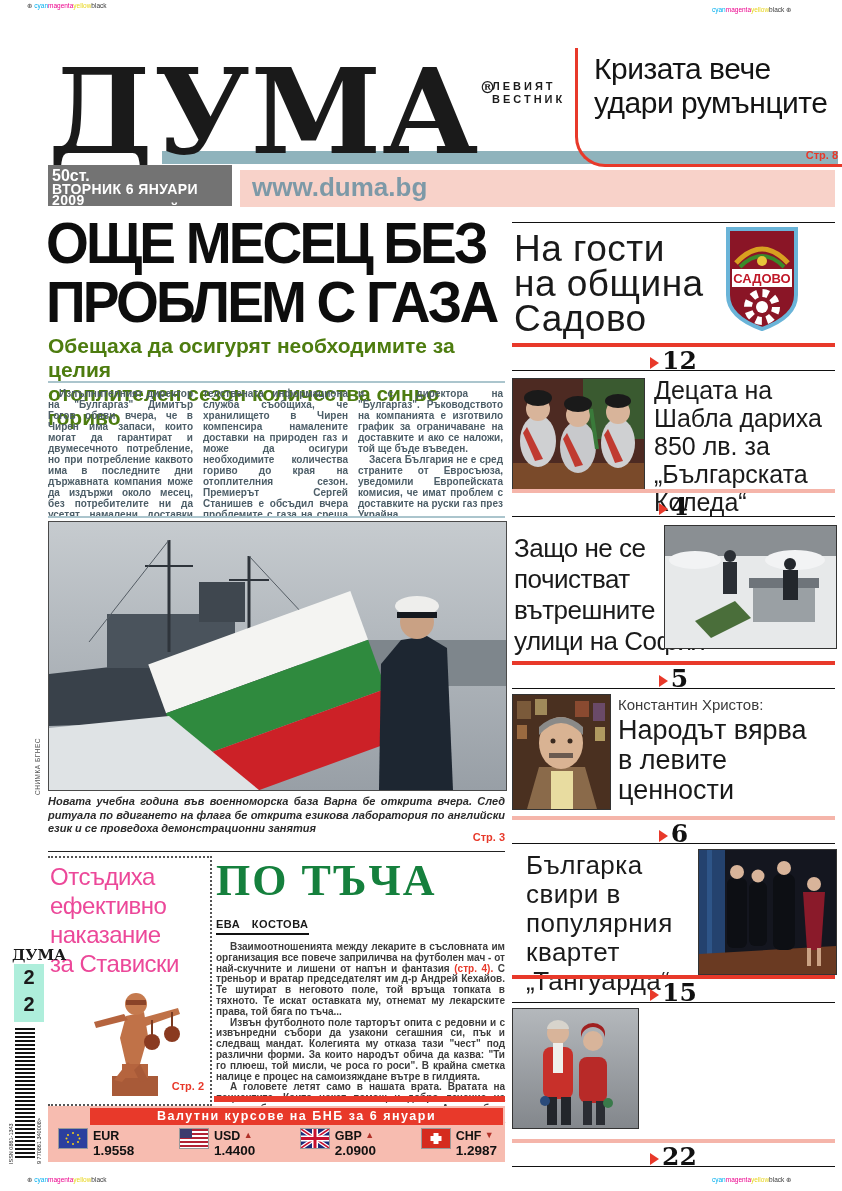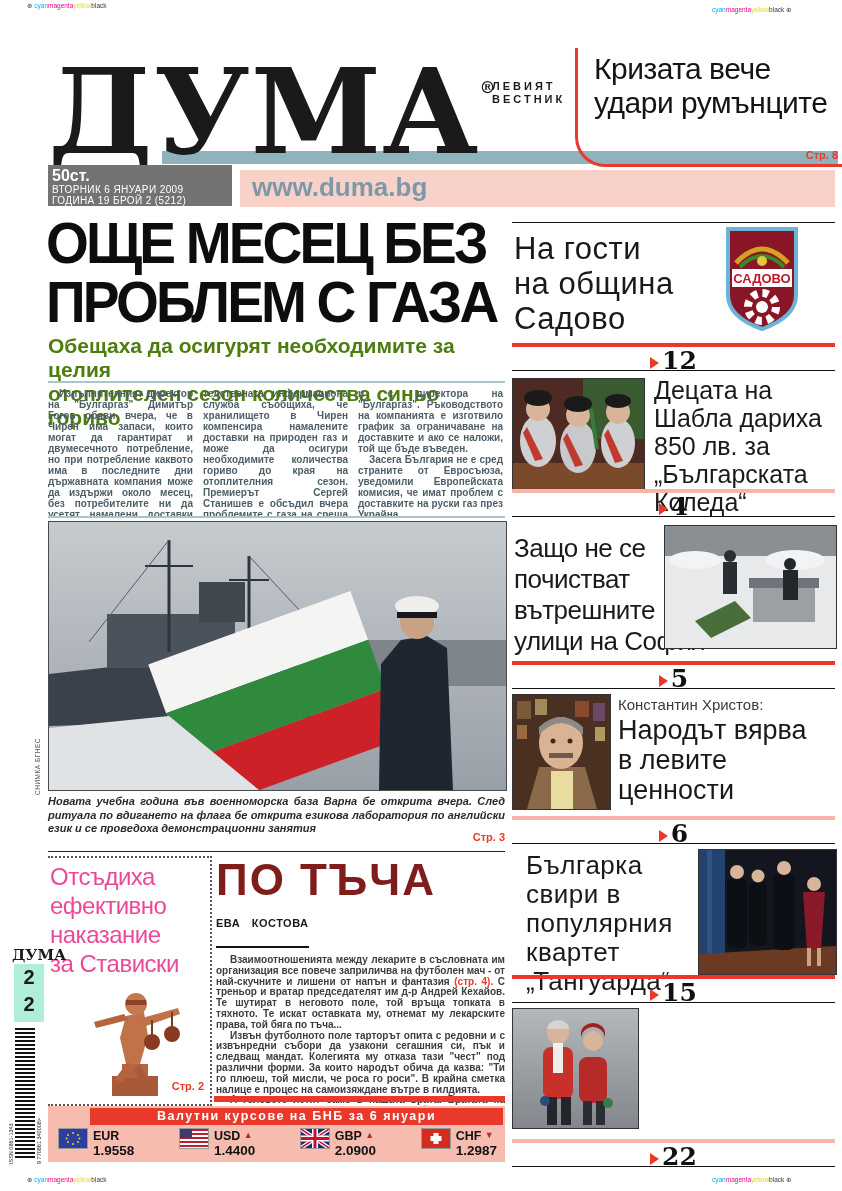--- a/index.html
+++ b/index.html
@@ -15,21 +15,21 @@
         letter-spacing:1px;transform:scaleX(1.12);transform-origin:left top;}
   .logo sup{font-size:16px;vertical-align:60px;}
   .tagline{font-size:11px;font-weight:bold;letter-spacing:3px;line-height:13px;color:#1c1c1c;}
   .tealbar{background:#8fb3bc;}
   .teaser-top{border-left:3px solid #e8392a;border-bottom:3px solid #e8392a;
               border-bottom-left-radius:30px;padding:4px 6px 0 16px;}
   .teaser-top .tt{font-size:30px;line-height:34px;letter-spacing:-0.5px;color:#141414;}
   .stref{color:#e8392a;font-weight:bold;font-size:11px;}
   .pricebox{background:#737373;color:#fff;padding:2px 4px;}
   .price{font-size:16px;font-weight:bold;line-height:17px;}
-  .dline{font-size:10px;font-weight:normal;line-height:11px;letter-spacing:0.4px;}
+  .dline{font-size:14px;font-weight:bold;line-height:11px;letter-spacing:0.4px;}
   .pinkbar{background:#f8d2c9;}
   .www{font-size:26px;font-weight:bold;color:#7d99a7;}
   
   .headline{font-size:58px;font-weight:bold;letter-spacing:-3px;line-height:60px;color:#0d0d0d;
             transform:scaleX(0.95);transform-origin:left top;white-space:nowrap;}
   .subhead{font-size:21px;font-weight:bold;line-height:24px;color:#4d7c0f;}
   .cols{display:flex;gap:10px;border-top:2px solid #abc5cd;border-bottom:2px solid #abc5cd;
         padding-top:5px;overflow:hidden;}
   .col{width:145px;font-size:10px;font-weight:bold;color:#4d5e68;text-align:justify;line-height:11px;}
   .col p{margin:0;text-indent:11px;}
@@ -42,23 +42,23 @@
   .dotbox{border-top:2px dotted #555;border-right:2px dotted #555;border-bottom:2px dotted #555;}
   .lt-title{font-size:24px;line-height:29px;letter-spacing:-0.5px;color:#ec4899;}
   
   .spine-brand{font-family:"DejaVu Serif",serif;font-weight:bold;font-size:15px;}
   .mintbox{background:#aeeedb;text-align:center;font-weight:bold;font-size:20px;line-height:27px;}
   .bars{background:repeating-linear-gradient(180deg,#111 0 2px,#fff 2px 4px);}
   .vtiny{writing-mode:vertical-rl;transform:rotate(180deg);font-size:5.5px;color:#222;}
   
   .kicker{display:flex;align-items:center;gap:6px;font-size:13.5px;font-weight:bold;color:#111;}
   .kdash{display:inline-block;width:14px;height:9px;background:#e8392a;}
-  .op-title{font-family:Liberation Sans, sans-serif;font-weight:bold;font-size:44px;letter-spacing:2px;color:#7f1d1d;}
+  .op-title{font-family:Liberation Serif, serif;font-weight:bold;font-size:44px;letter-spacing:2px;color:#15803d;}
   .op-author{display:inline-block;font-size:11px;font-weight:bold;word-spacing:8px;letter-spacing:0.5px;
-             border-bottom:2px solid #111;padding-bottom:17px;}
+             border-bottom:2px solid #111;padding-bottom:3px;}
   .op-body{font-size:10px;font-weight:bold;color:#3d3d3d;text-align:justify;line-height:10.8px;}
   .op-body p{margin:0;text-indent:14px;}
   .redtxt{color:#e8392a;}
   .op-rule{background:#e8392a;}
   
   .curr{background:#f7bcb0;}
   .curr-title{position:absolute;left:42px;right:2px;top:2px;height:17px;background:#e8392a;color:#fff;
               font-size:12.5px;font-weight:bold;letter-spacing:1.5px;text-align:center;line-height:17px;}
   .curr-row{position:absolute;left:10px;right:8px;top:22px;display:flex;justify-content:space-between;}
   .citem{display:flex;gap:5px;align-items:flex-start;}
@@ -289,21 +289,21 @@
           <div class="ccode"><span>CHF</span> <span class="carr">▼</span></div>
           <div class="cval">1.2987</div>
         </div>
       </div>
     </div>
   </div>
 
   <div class="abs rail" style="left:512px;top:222px;width:323px;height:944px;">
 
     <div class="rs" style="top:0;height:148px;">
-      <div class="rs-title pre" style="position:absolute;left:2px;top:8px;font-size:31px;line-height:35px;letter-spacing:0.5px;">На гости
+      <div class="rs-title pre" style="position:absolute;left:2px;top:8px;font-size:37px;line-height:35px;letter-spacing:0.5px;">На гости
 на община
 Садово</div>
       <svg class="abs" style="left:212px;top:2px;" width="76" height="108" viewBox="0 0 76 108">
         <path d="M4,4 h68 v66 q0,22 -34,34 q-34,-12 -34,-34 z" fill="#8a1526" stroke="#6ab4d8" stroke-width="4"></path>
         <path d="M12,38 Q38,10 64,38" stroke="#d8a020" stroke-width="5" fill="none"></path>
         <path d="M16,42 Q38,20 60,42" stroke="#3a8a2a" stroke-width="4" fill="none"></path>
         <circle cx="38" cy="36" r="5" fill="#e8c43a"></circle>
         <rect x="8" y="44" width="60" height="18" fill="#fff"></rect>
         <text x="38" y="58" text-anchor="middle" font-size="13" font-weight="bold" fill="#c01828" font-family="Liberation Sans,sans-serif">САДОВО</text>
         <circle cx="38" cy="82" r="14" fill="none" stroke="#fff" stroke-width="8" stroke-dasharray="6 5"></circle>

